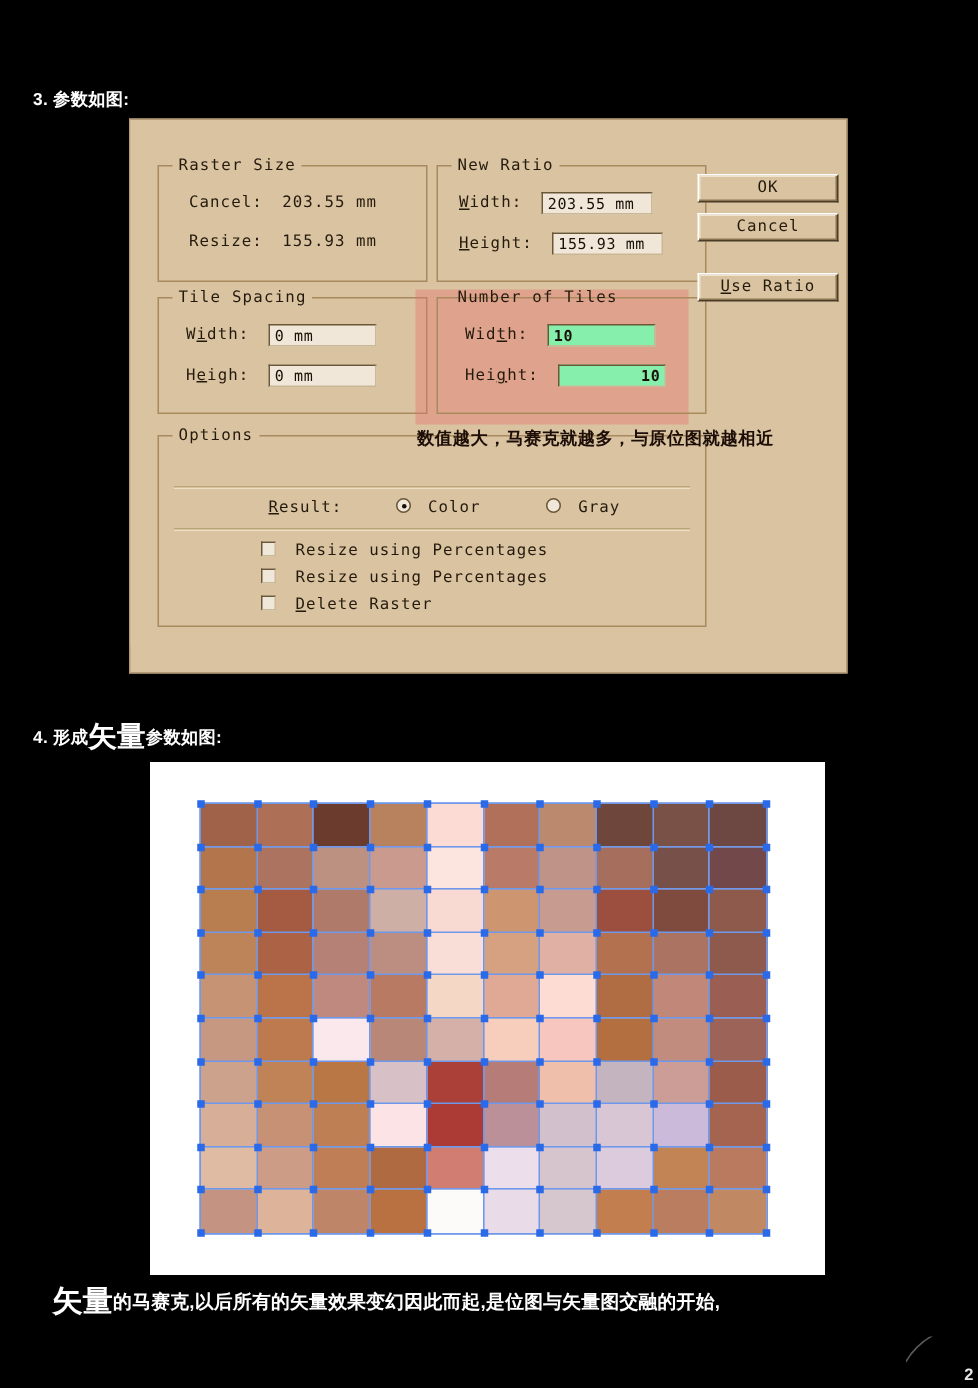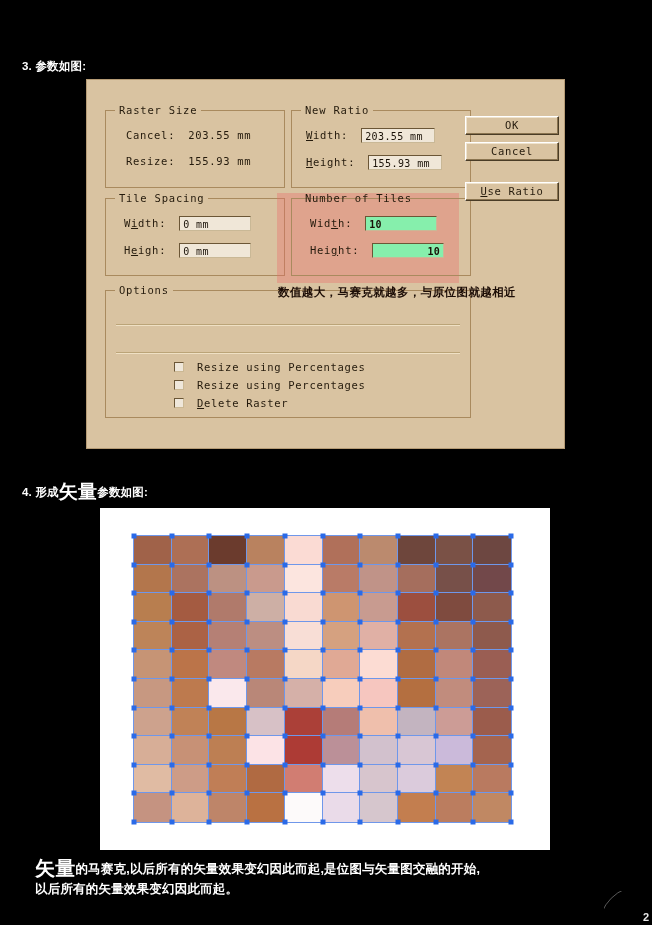--- a/index.html
+++ b/index.html
@@ -368,20 +368,29 @@
       </div>
     </div>
 
     <div class="groupbox" id="grp-options">
       <span class="group-legend">Options</span>
 
       <div class="opt-divider" id="opt-div-1"></div>
       <div class="opt-divider" id="opt-div-2"></div>
 
 
+      <div class="opt-row" style="left:73px; top:41px;">
+        <span><u>R</u>esult:</span>
+        <span style="display:inline-block; width:22px;"></span>
+        <span class="radio checked"></span>
+        <span>Color</span>
+        <span style="display:inline-block; width:30px;"></span>
+        <span class="radio"></span>
+        <span>Gray</span>
+      </div>
 
       <div class="opt-row" style="left:68px; top:70px;">
         <span class="checkbox"></span>
         <span>Resize using Percentages</span>
       </div>
       <div class="opt-row" style="left:68px; top:88px;">
         <span class="checkbox"></span>
         <span>Resize using Percentages</span>
       </div>
       <div class="opt-row" style="left:68px; top:106px;">
@@ -627,19 +636,18 @@
       <div class="anchor" style="left: 226.2px; top: 286px; background: rgb(42, 106, 232);"></div>
       <div class="anchor" style="left: 263.9px; top: 286px; background: rgb(42, 106, 232);"></div>
       <div class="anchor" style="left: 301.6px; top: 286px; background: rgb(42, 106, 232);"></div>
       <div class="anchor" style="left: 339.3px; top: 286px; background: rgb(42, 106, 232);"></div>
       <div class="anchor" style="left: 377px; top: 286px; background: rgb(42, 106, 232);"></div>
     </div>
 </div>
 
 <div id="caption">
   <span class="hl-big">矢量</span><span>的马赛克,以后所有的矢量效果变幻因此而起,是位图与矢量图交融的开始,</span><br>
-  <span>以后所有的矢量效果变幻因此而起。</span>
 </div>
 
 <div id="page-corner">
   <div id="page-corner-curve"></div>
   <div id="page-number">2</div>
 </div>
 
 </body></html>

